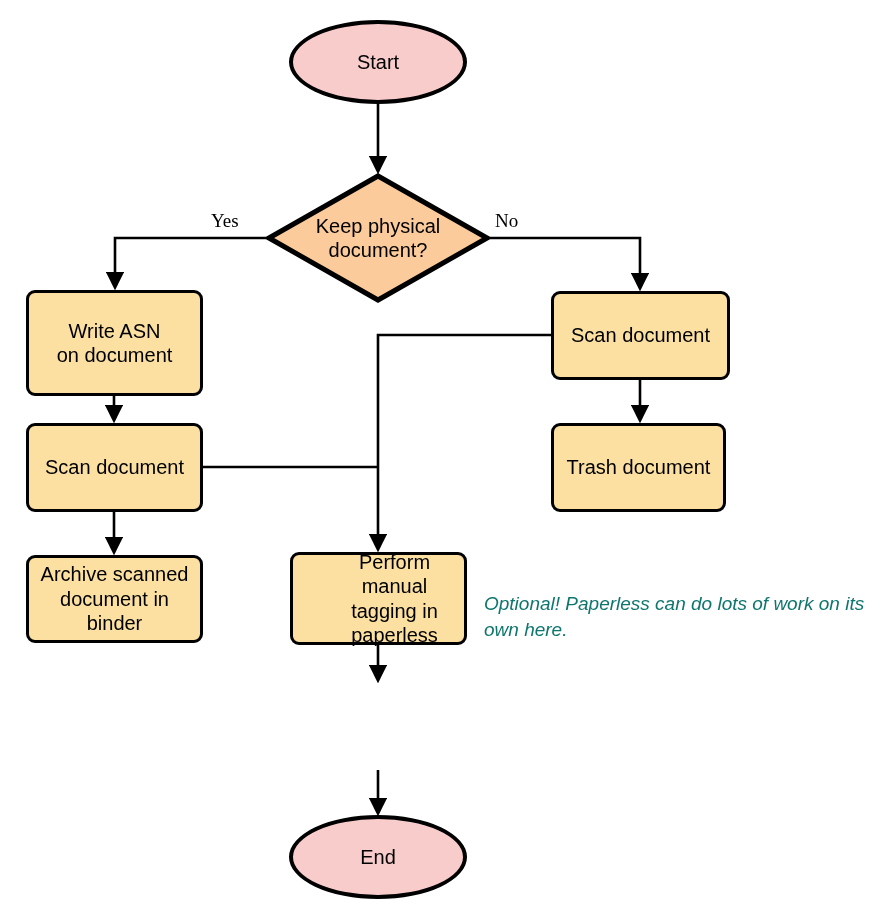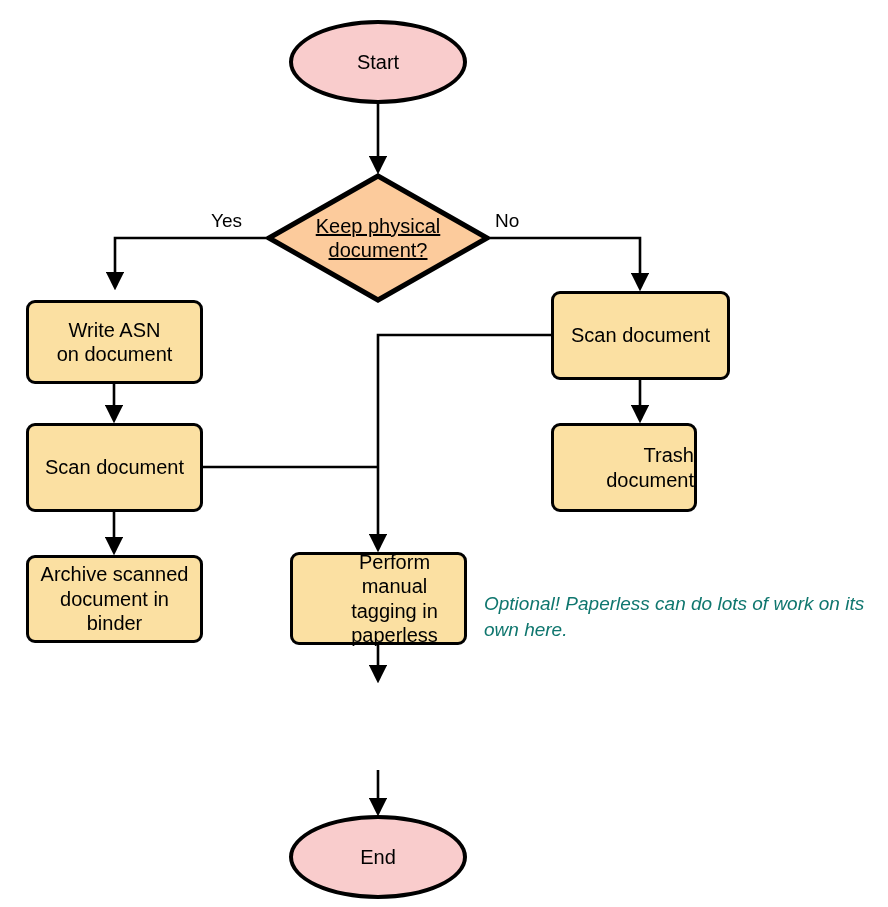--- a/index.html
+++ b/index.html
@@ -41,38 +41,38 @@
     border: 3px solid #000000;
     border-radius: 9px;
   }
   .node-terminal {
     border: 4px solid #000000;
     border-radius: 50%;
   }
   .node-decision {
     background: transparent;
     border: none;
-    text-decoration: underline;
   }
   .decision-shape {
     position: absolute;
     left: 0;
     top: 0;
     width: 100%;
     height: 100%;
   }
   .decision-label {
     position: relative;
     z-index: 2;
   }
   .edge-label {
     position: absolute;
     font-size: 19px;
     color: #000000;
     white-space: nowrap;
+    font-family: Liberation Serif, serif;
   }
   .note {
     position: absolute;
     font-style: italic;
     font-size: 19px;
     line-height: 1.35;
     color: #0f766e;
   }
 </style>
 </head>
@@ -109,40 +109,40 @@
   </div>
 
   <div class="node node-decision" style="left:266px; top:173px; width:224px; height:130px; font-size:20px;">
     <svg class="decision-shape" viewBox="0 0 224 130" preserveAspectRatio="none">
       <polygon points="112,3 221,65 112,127 3,65" fill="#fccb9c" stroke="#000000" stroke-width="5" vector-effect="non-scaling-stroke"></polygon>
     </svg>
     <span class="decision-label">Keep physical
 document?</span>
   </div>
 
-  <div class="node node-process" style="left:26px; top:290px; width:177px; height:84px; background:#fbe0a2;margin-top:10px;">
+  <div class="node node-process" style="left:26px; top:290px; width:177px; height:106px; background:#fbe0a2;">
     <span>Write ASN
 on document</span>
   </div>
 
   <div class="node node-process" style="left:26px; top:423px; width:177px; height:89px; background:#fbe0a2;">
     <span>Scan document</span>
   </div>
 
   <div class="node node-process" style="left:26px; top:555px; width:177px; height:88px; background:#fbe0a2;">
     <span>Archive scanned
 document in
 binder</span>
   </div>
 
   <div class="node node-process" style="left:551px; top:291px; width:179px; height:89px; background:#fbe0a2;">
     <span>Scan document</span>
   </div>
 
-  <div class="node node-process" style="left:551px; top:423px; width:146px; height:89px; background:#fbe0a2;text-align:right;">
+  <div class="node node-process" style="left:551px; top:423px; width:175px; height:89px; background:#fbe0a2;text-align:right;">
     <span>Trash document</span>
   </div>
 
   <div class="node node-process" style="left:290px; top:552px; width:177px; height:93px; background:#fbe0a2;padding-left:32px;">
     <span>Perform manual
 tagging in
 paperless</span>
   </div>
 
 

